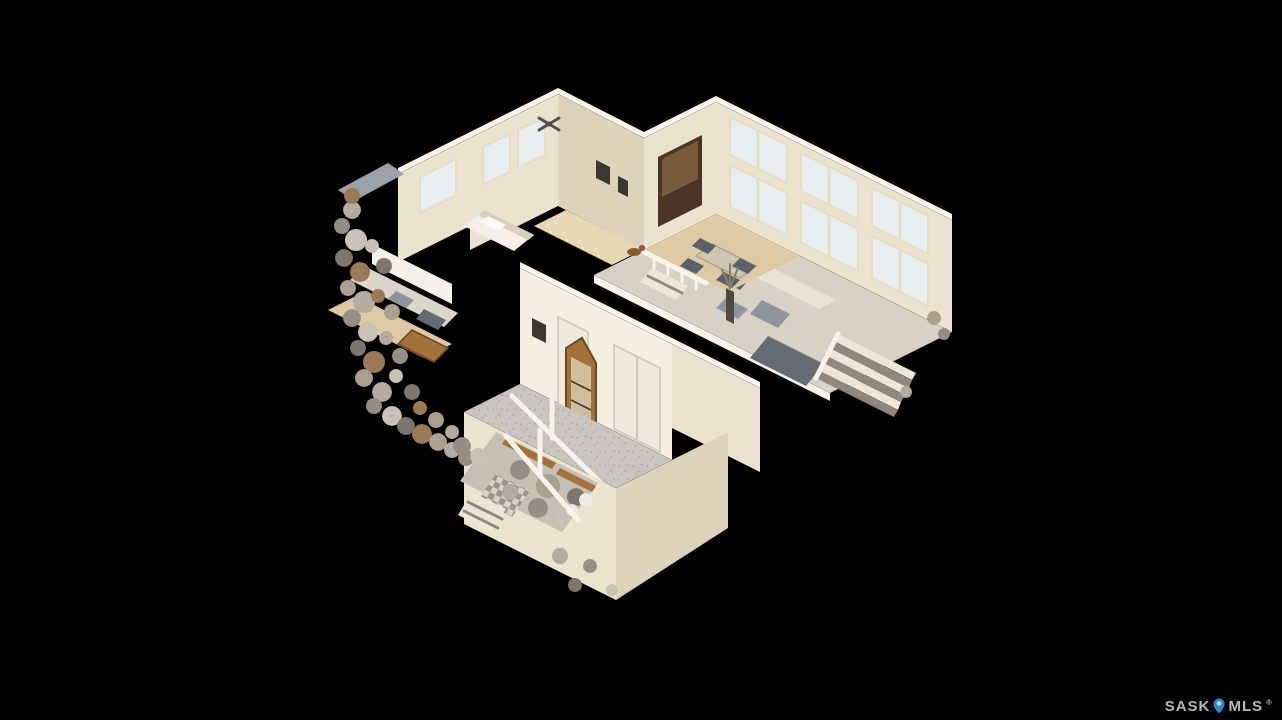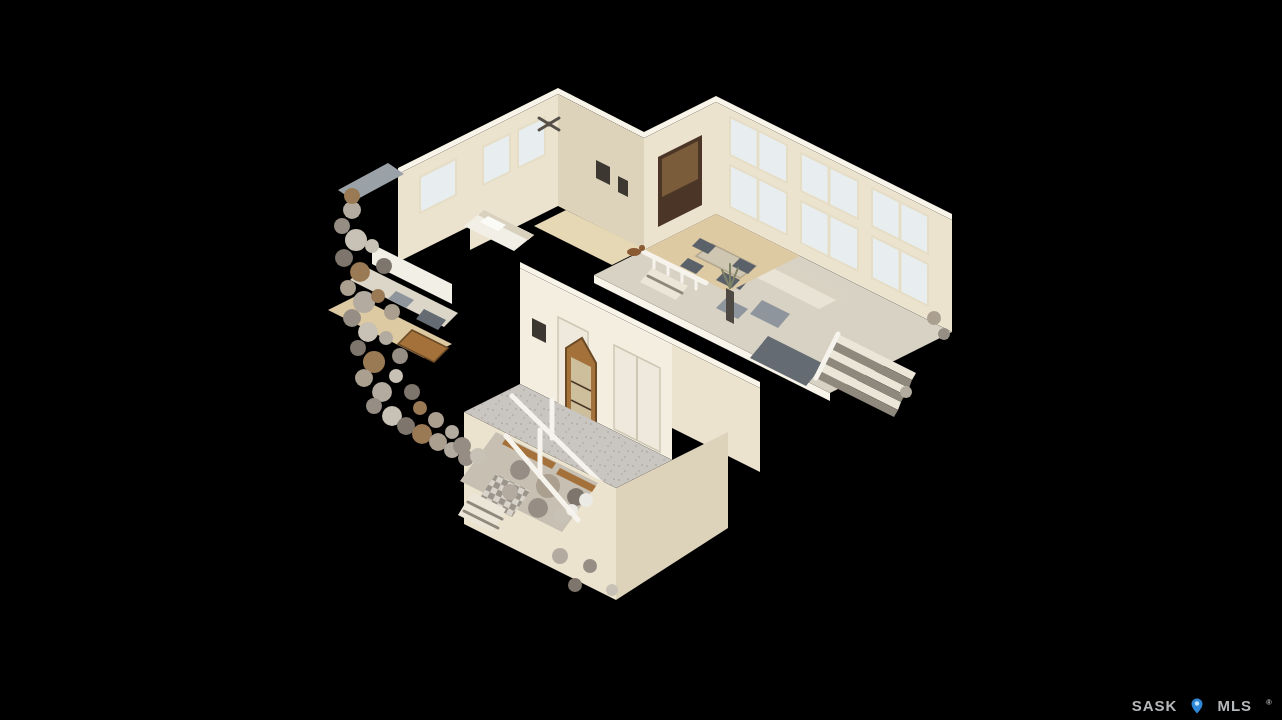--- a/index.html
+++ b/index.html
@@ -32,21 +32,21 @@
   .ln-mull{stroke:var(--window-frame);stroke-width:3;stroke-linecap:round}
   .ln-rail{stroke:var(--rail-white);stroke-width:5;stroke-linecap:round}
   .ln-post{stroke:var(--rail-white);stroke-width:3;stroke-linecap:round}
   .ln-dark{stroke:#55504a;stroke-width:3;stroke-linecap:round}
   .ln-step{stroke:var(--step-dark);stroke-width:3;stroke-linecap:round}
   .ln-shelf{stroke:var(--wood-dark);stroke-width:1.5}
   .ln-plant{stroke:#7d8266;stroke-width:2;stroke-linecap:round}
 
   .watermark {
     position: absolute; right: 10px; bottom: 6px;
-    display: flex; align-items: center; gap: 14px;
+    display: flex; align-items: center; gap: 3px;
     color: var(--watermark-text, #b5b8ba);
     font-size: 15px; font-weight: 700; letter-spacing: 1px;
     user-select: none;
     margin-top: 8px;
   }
   .watermark .reg { font-size: 8px; align-self: flex-start; margin-top: 1px; letter-spacing: 0; }
   .pin { width: 12px; height: 16px; display: block; }
   .pin-body { fill: var(--pin-blue, #2f87d8); }
   .pin-dot  { fill: var(--pin-light, #bfe3fa); }
 </style>

